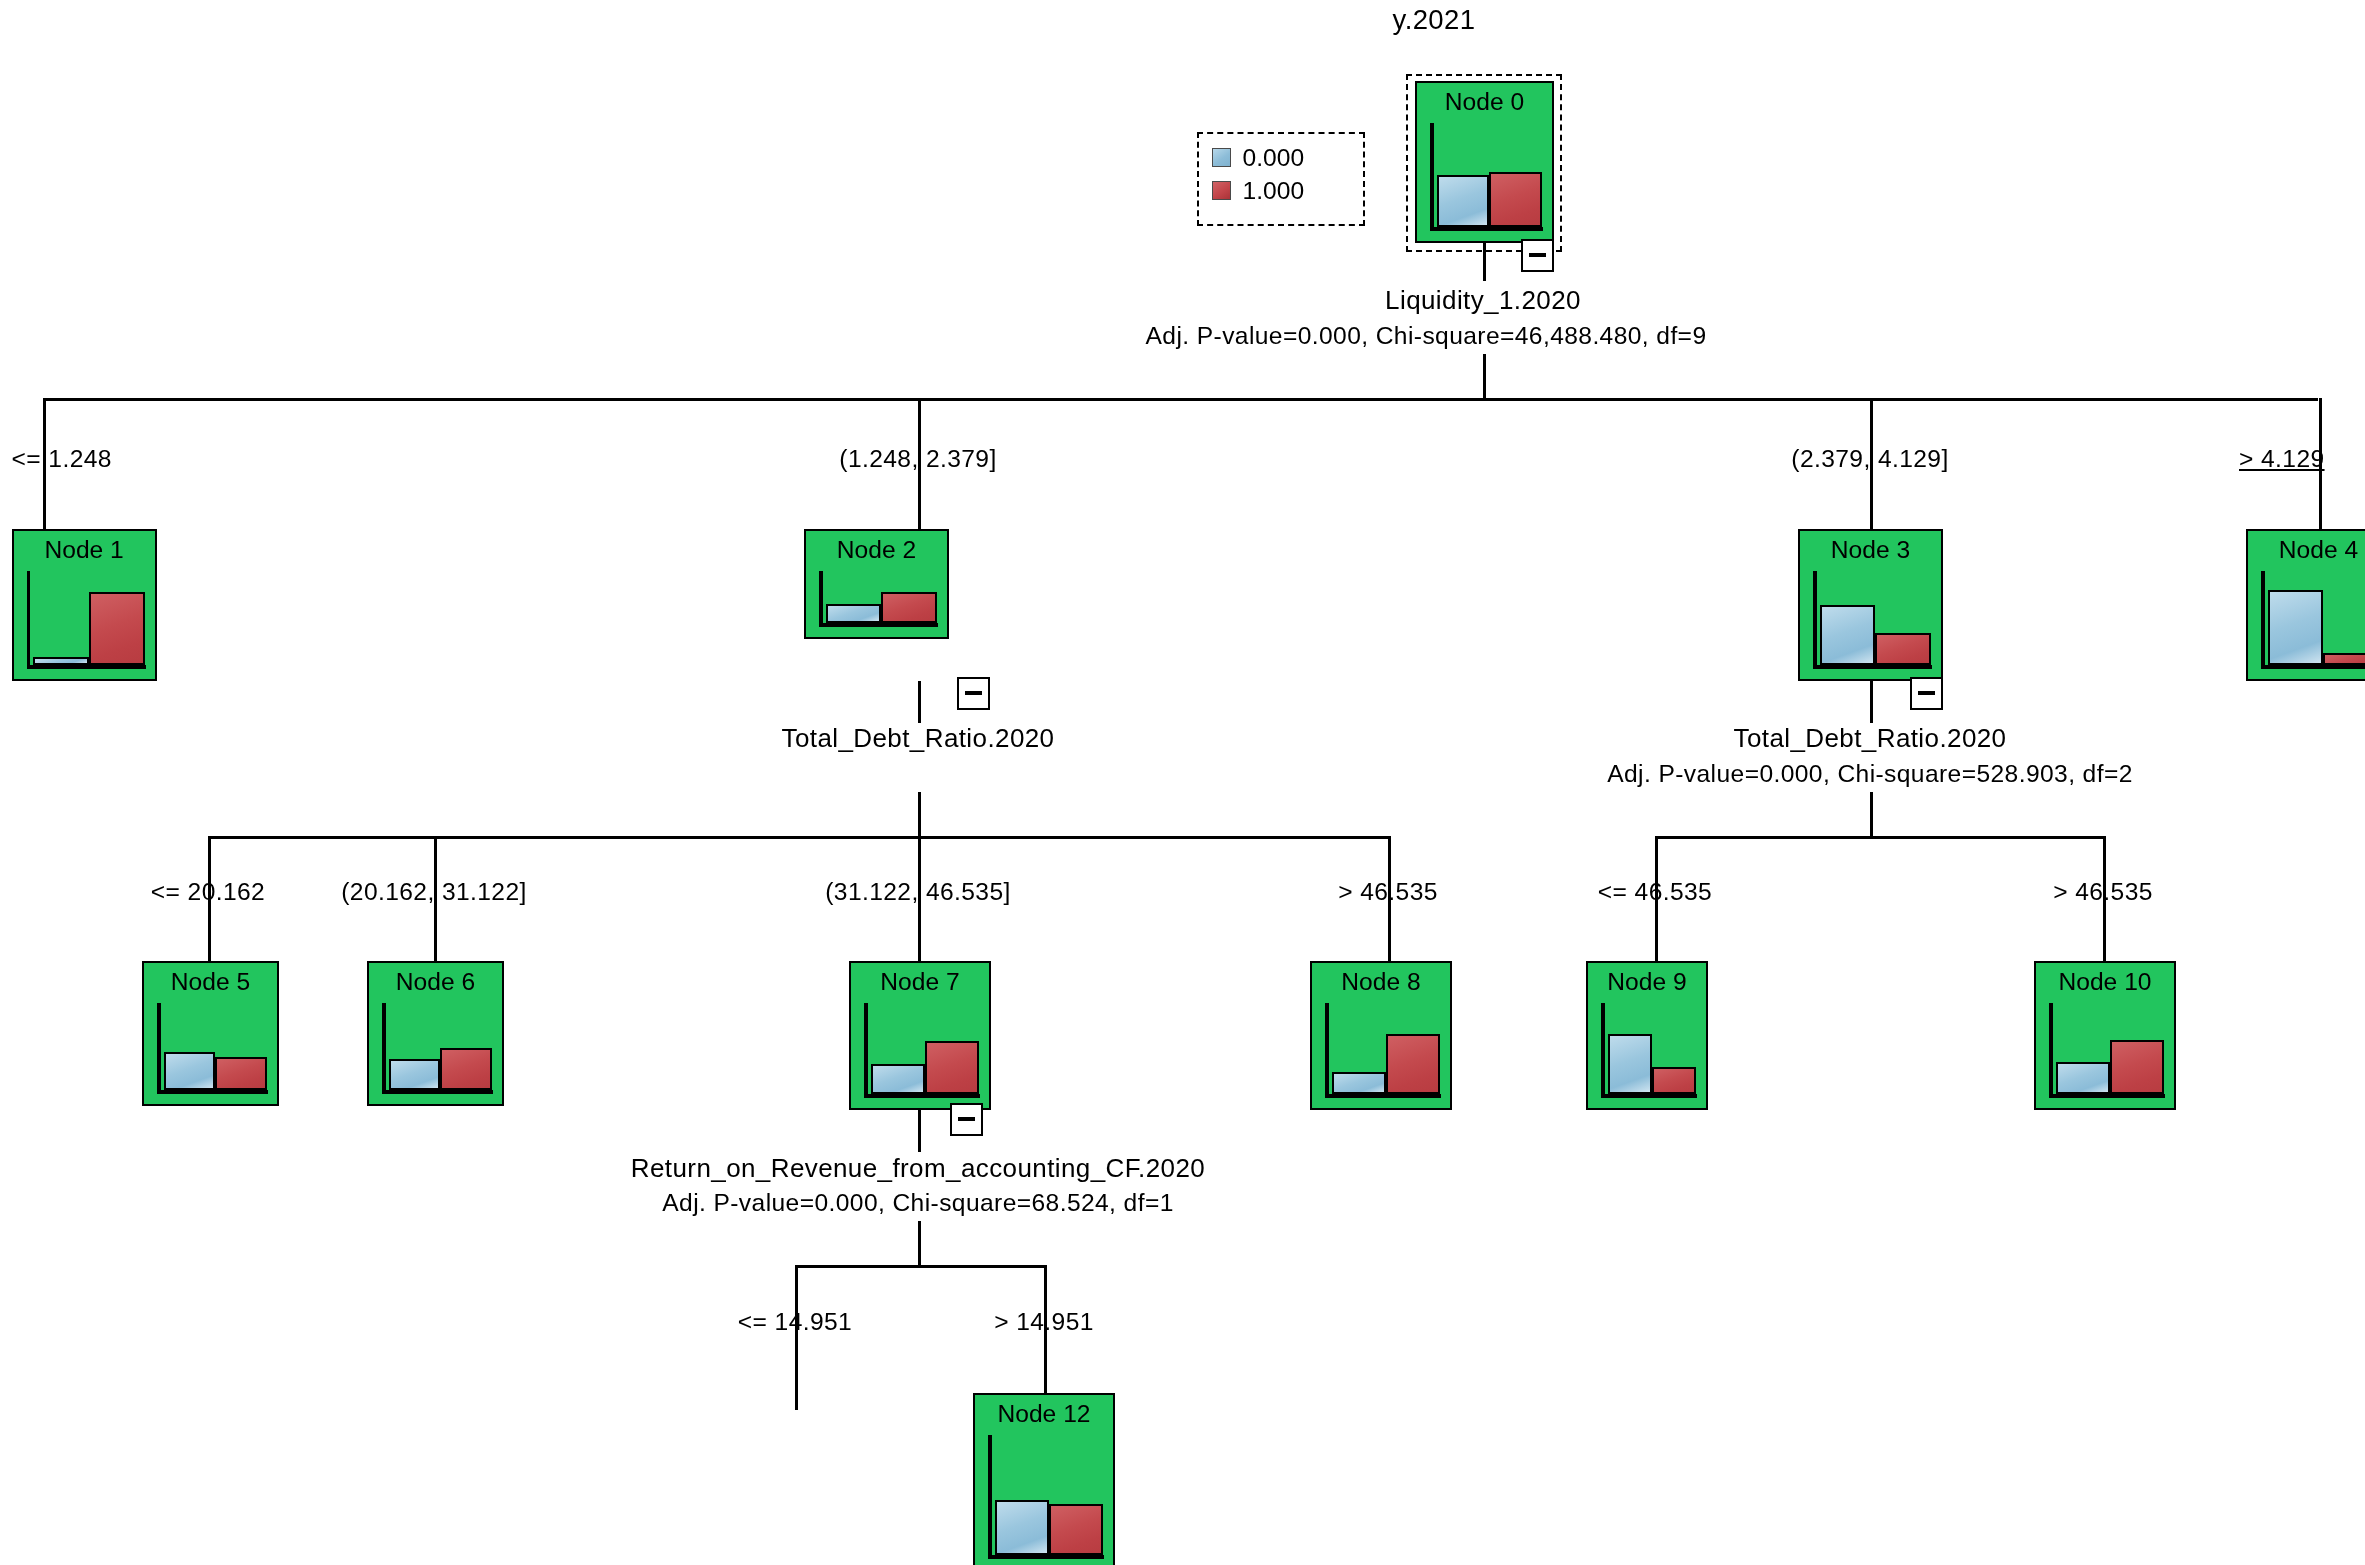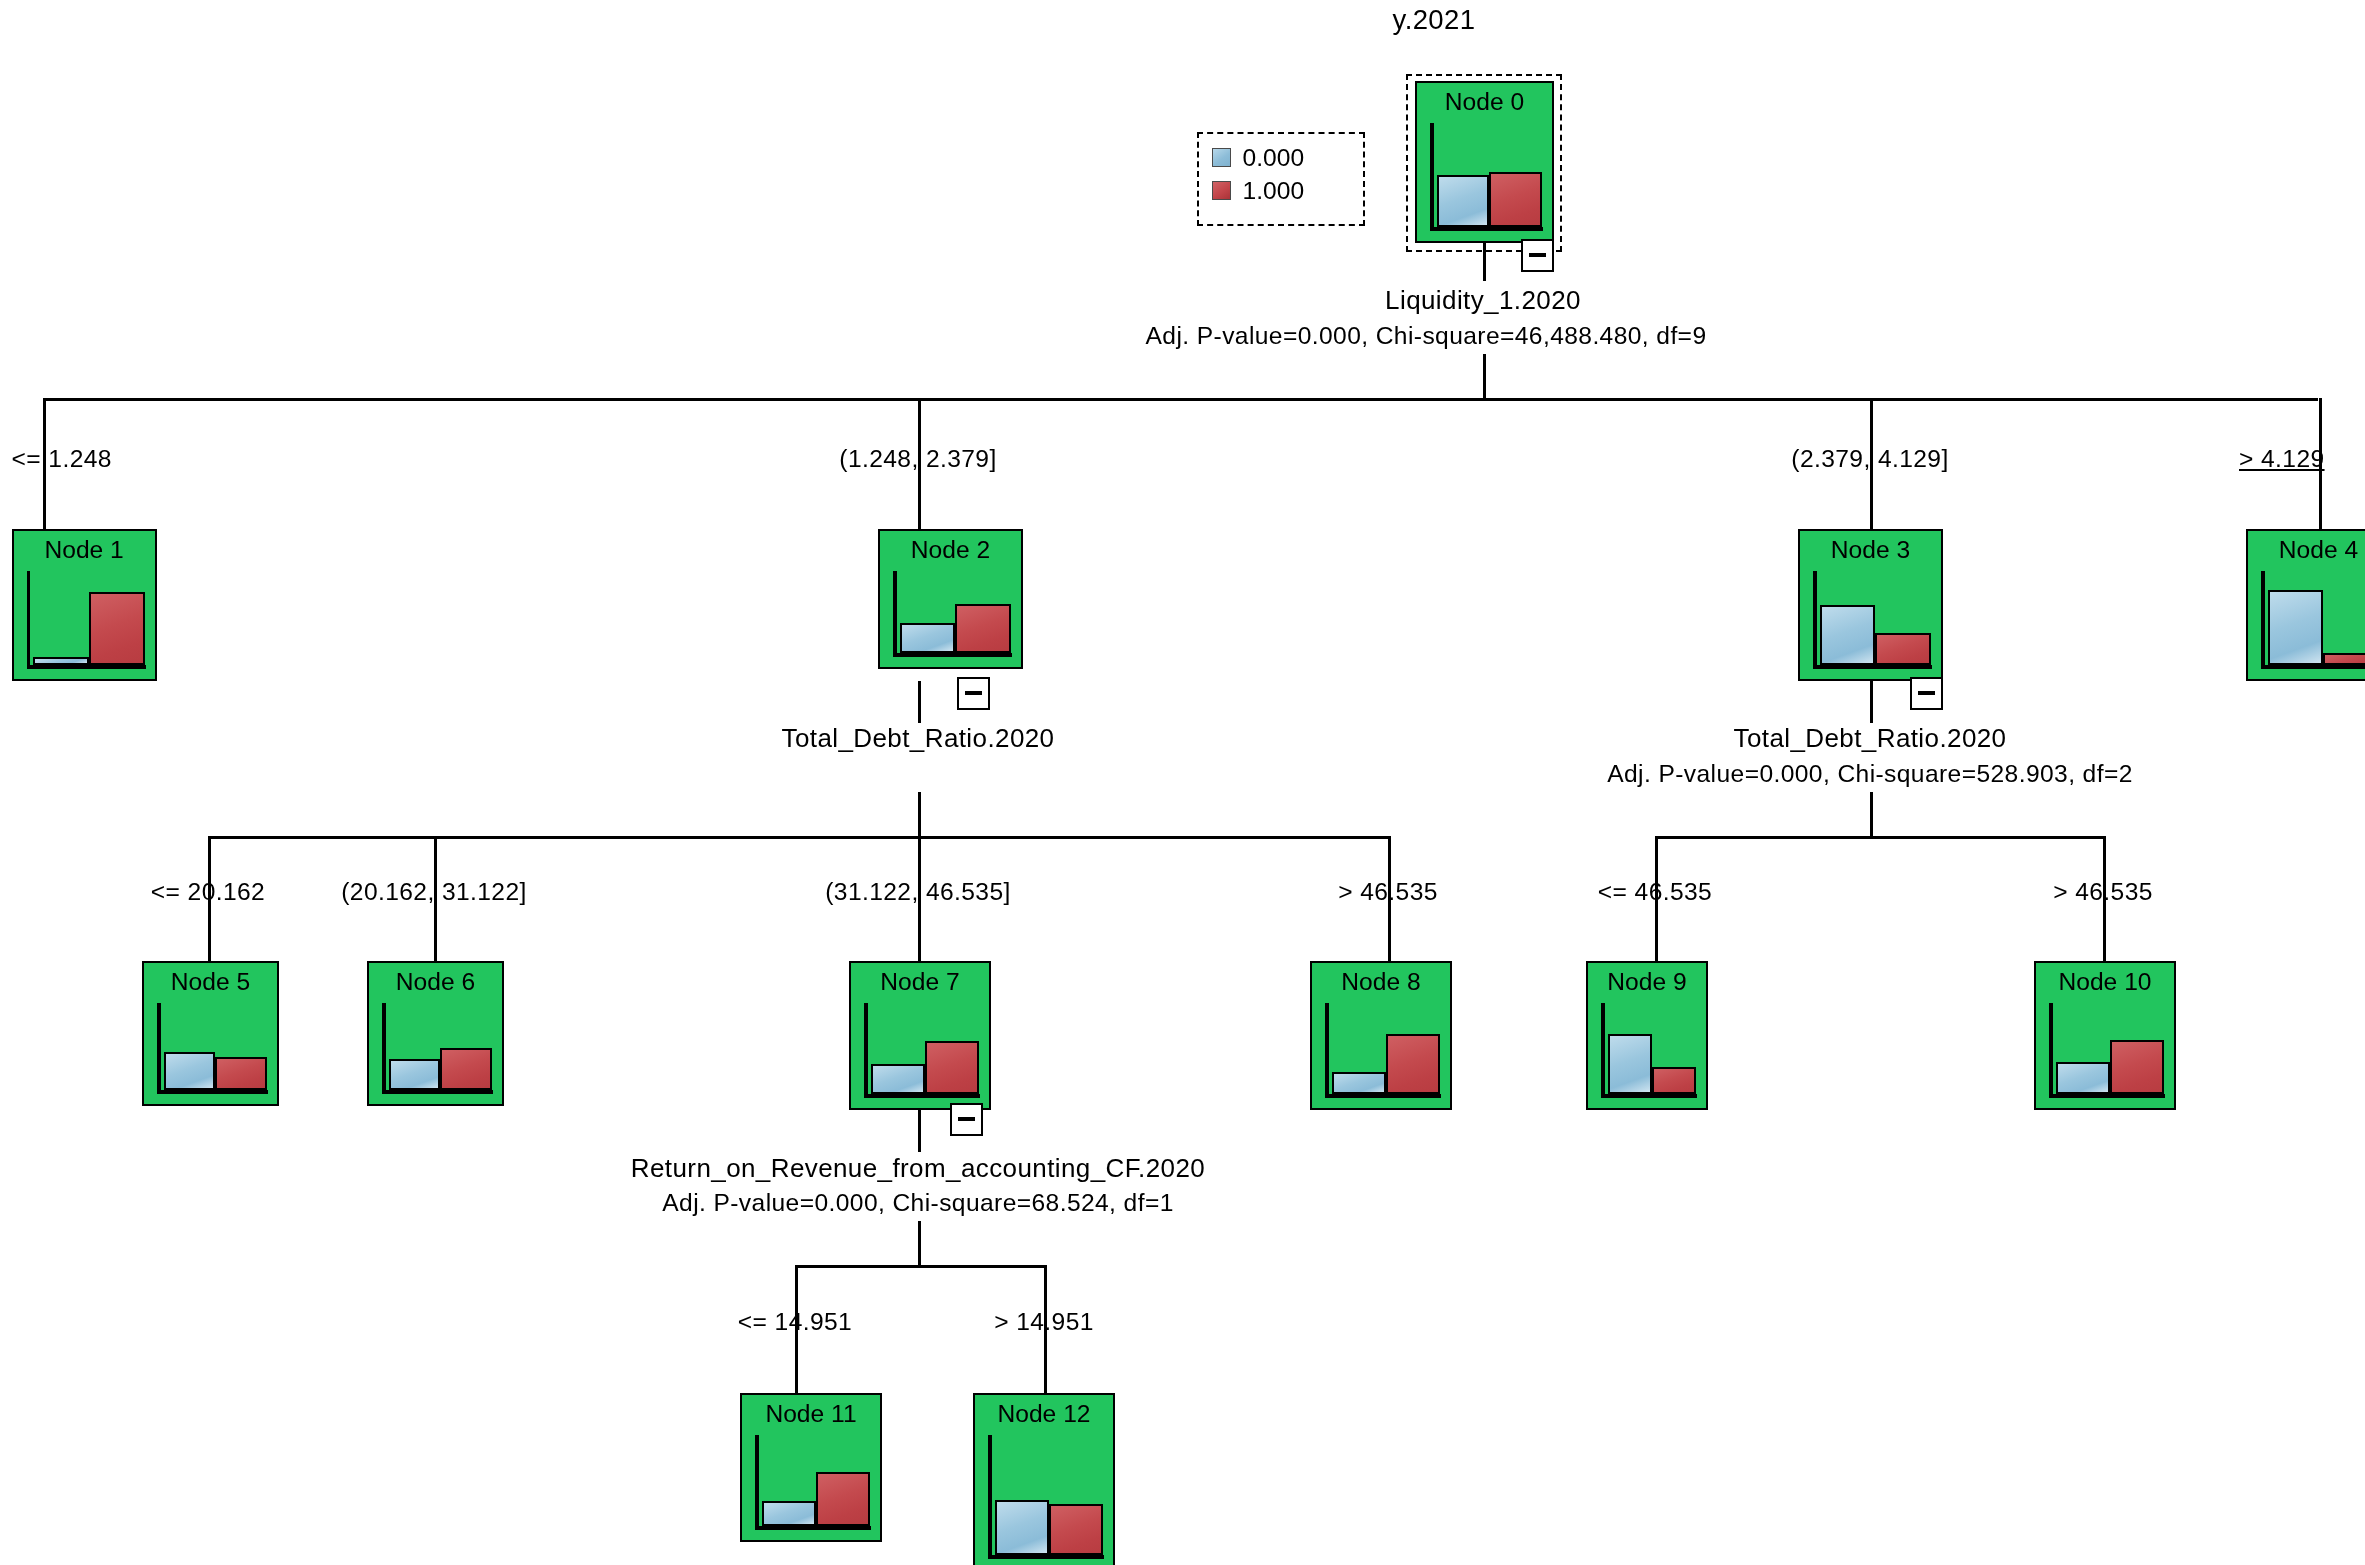--- a/index.html
+++ b/index.html
@@ -220,21 +220,21 @@
   <div class="node" style="left:11.6px; top:529px; width:145px; height:152px;">
     <div class="node-title">Node 1</div>
     <div class="plot">
       <div class="bars">
         <div class="bar blue" style="height:9%"></div>
         <div class="bar red" style="height:78%"></div>
       </div>
     </div>
   </div>
 
-  <div class="node" style="left:878px; top:529px; width:145px; height:140px;padding-left:16px;">
+  <div class="node" style="left:804px; top:529px; width:145px; height:110px;padding-left:16px;">
     <div class="node-title">Node 2</div>
     <div class="plot">
       <div class="bars">
         <div class="bar blue" style="height:37%"></div>
         <div class="bar red" style="height:60%"></div>
       </div>
     </div>
   </div>
   <div class="collapse-btn" style="left:957px; top:677px;"></div>
 
@@ -349,29 +349,20 @@
   <div class="txt split-var center" style="left:918px; top:1154px;">Return_on_Revenue_from_accounting_CF.2020</div>
   <div class="txt split-stat center" style="left:918px; top:1188px;">Adj. P-value=0.000, Chi-square=68.524, df=1</div>
   <div class="vline" style="left:918px; top:1221px; height:45px;"></div>
   <div class="hline" style="left:795px; top:1265px; width:249px;"></div>
   <div class="vline" style="left:795px; top:1265px; height:145px;"></div>
   <div class="vline" style="left:1044px; top:1265px; height:145px;"></div>
 
   <div class="txt branch-label center" style="left:795px; top:1307px;">&lt;= 14.951</div>
   <div class="txt branch-label center" style="left:1044px; top:1307px;">&gt; 14.951</div>
 
-  <div class="node" style="left:740px; top:1393px; width:142px; height:149px;">
-    <div class="node-title">Node 11</div>
-    <div class="plot">
-      <div class="bars">
-        <div class="bar blue" style="height:28%"></div>
-        <div class="bar red" style="height:60%"></div>
-      </div>
-    </div>
-  </div>
 
   <div class="node" style="left:973px; top:1393px; width:142px; height:178px;">
     <div class="node-title">Node 12</div>
     <div class="plot">
       <div class="bars">
         <div class="bar blue" style="height:46%"></div>
         <div class="bar red" style="height:43%"></div>
       </div>
     </div>
   </div>

